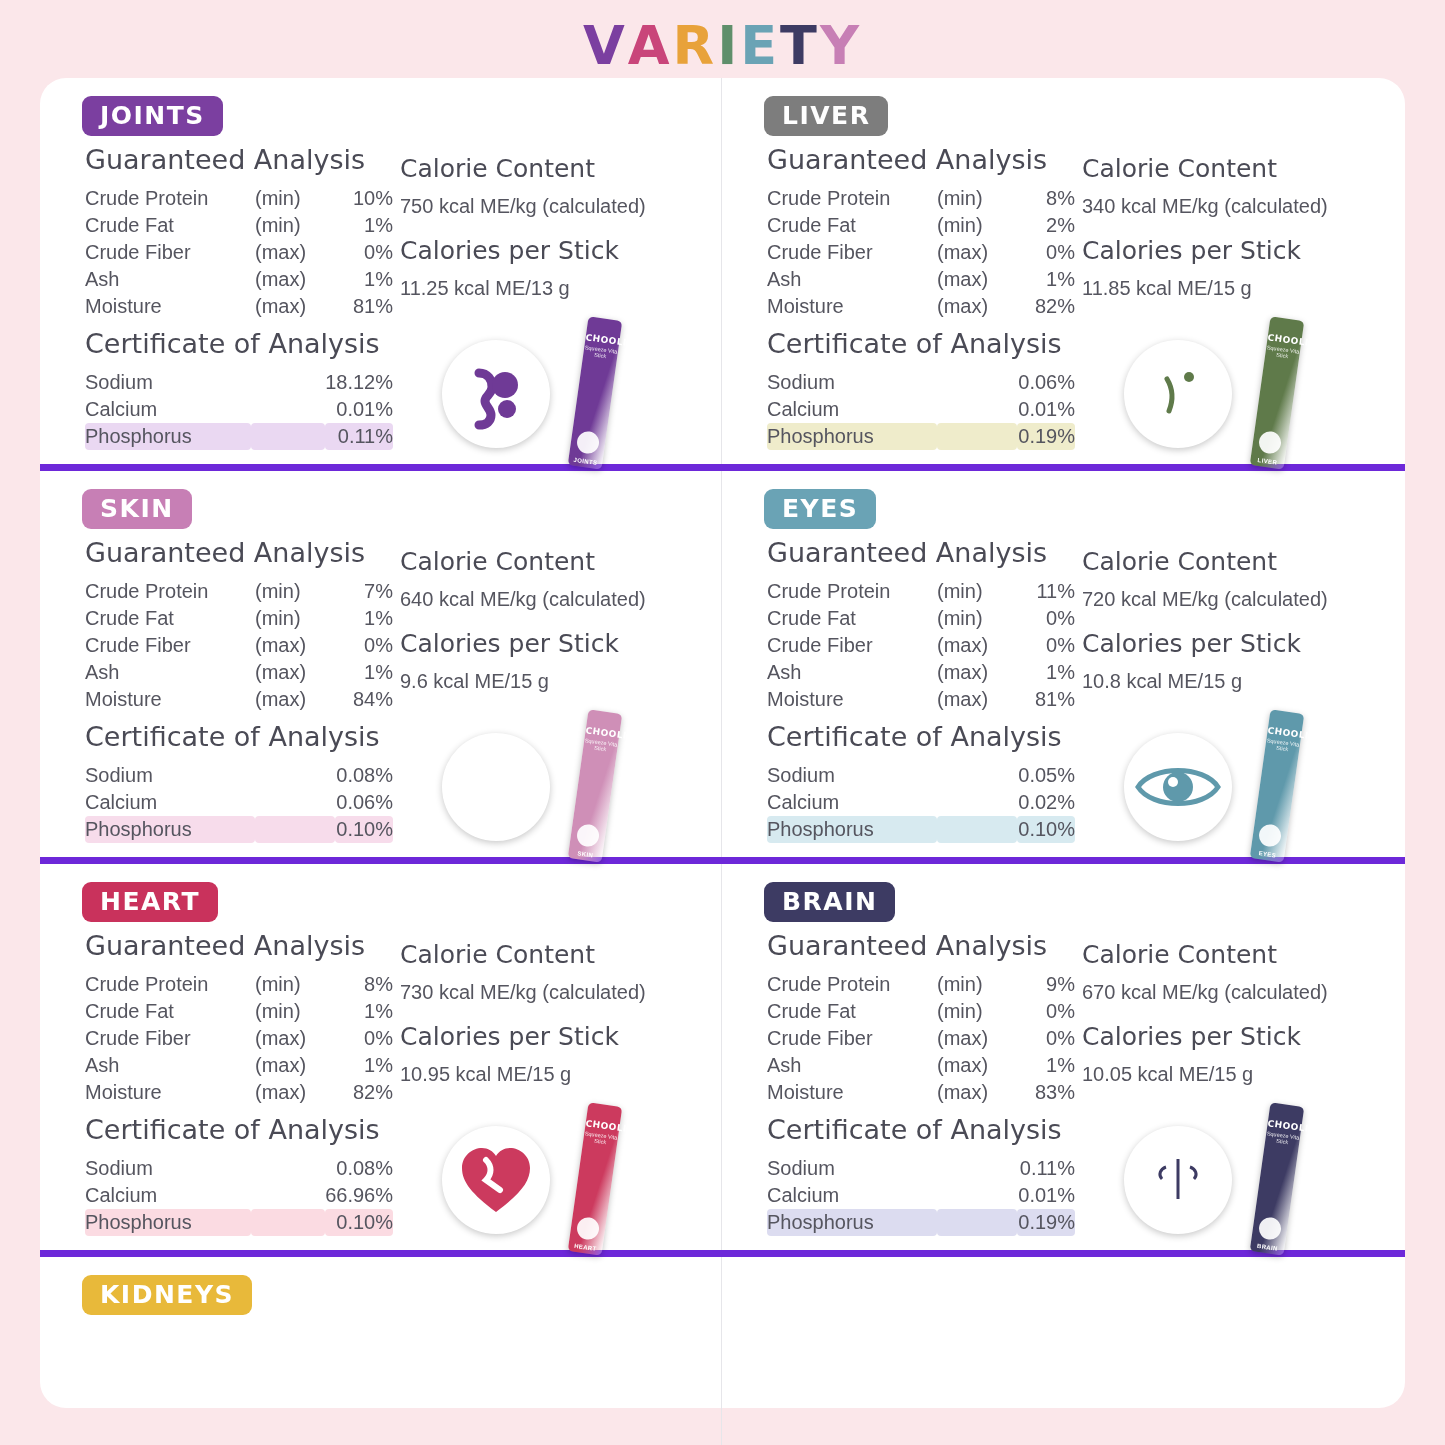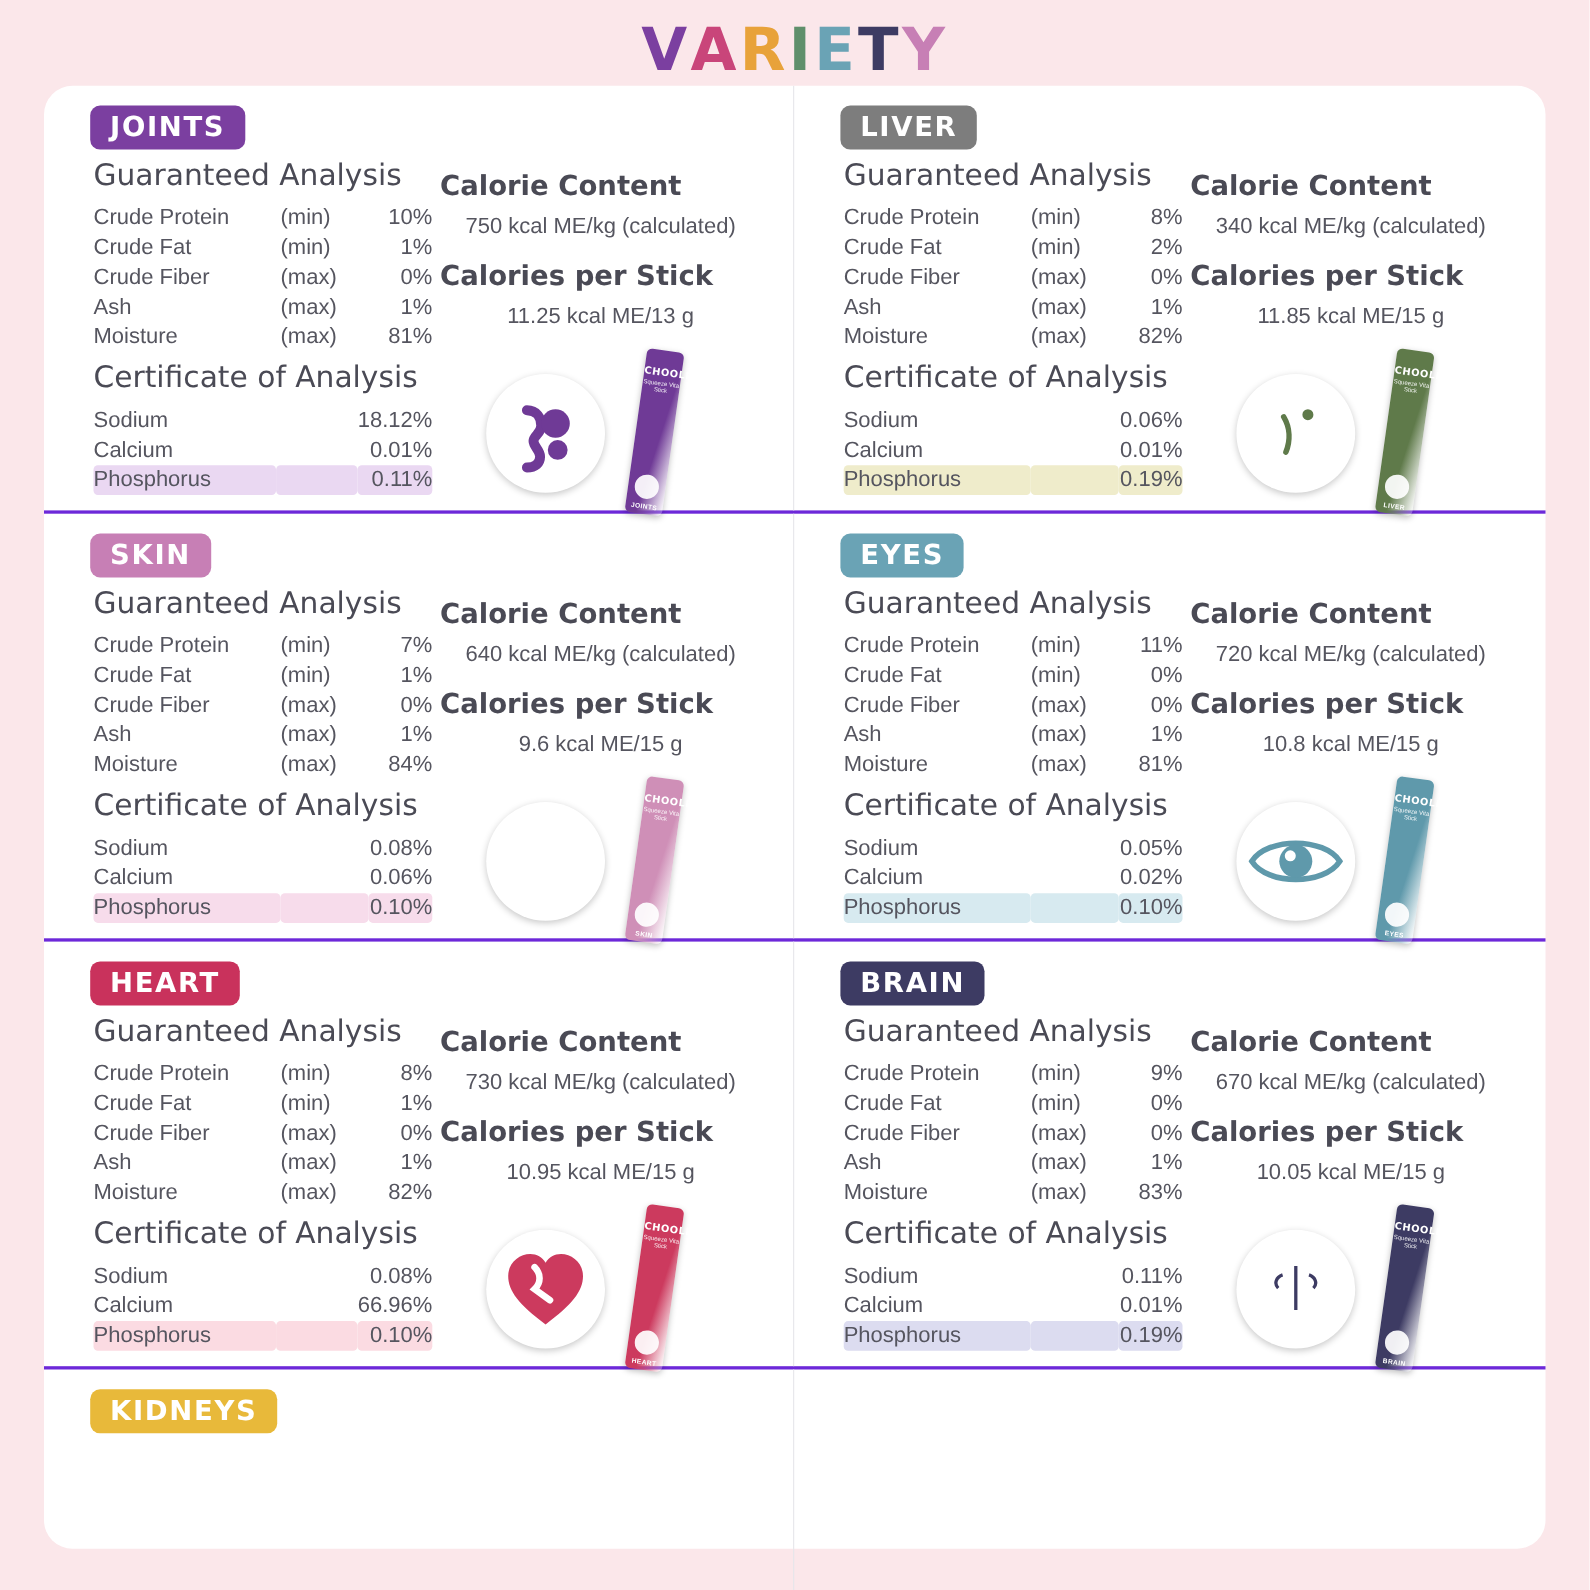--- a/index.html
+++ b/index.html
@@ -13,47 +13,47 @@
     position:absolute;left:40px;top:78px;width:1365px;height:1330px;
     background:#ffffff;border-radius:26px;
   }
   .title{
     position:absolute;left:0;top:14px;width:1445px;text-align:center;
     font-size:54px;font-weight:bold;letter-spacing:3px;
     font-family:"DejaVu Sans", sans-serif;
   }
   .title span{display:inline-block;}
   .grid{position:absolute;left:0;top:0;width:1365px;}
-  .row{display:flex;border-bottom:3px solid #6d28d9;}
+  .row{display:flex;border-bottom:7px solid #6d28d9;}
   .row:last-child{border-bottom:none;}
   .cell{width:682px;padding:18px 0 14px 0;position:relative;box-sizing:border-box;}
   .cell.left{border-right:1px solid #e6e6ea;}
   .cell-inner{display:flex;}
   .col-a{width:352px;padding-left:42px;box-sizing:border-box;}
   .col-b{width:300px;padding-left:8px;box-sizing:border-box;position:relative;}
   .badge{
     display:inline-block;color:#fff;font-weight:bold;font-size:25px;
     letter-spacing:1.5px;padding:5px 18px 6px 18px;border-radius:9px;
     font-family:"DejaVu Sans", sans-serif;
   }
   .h2{
     font-size:27px;font-weight:normal;color:#4a4a55;margin:8px 0 10px 3px;
     font-family:"DejaVu Sans", sans-serif;
   }
   .h3{
-    font-size:25px;font-weight:bold;color:#4a4a55;margin:0 0 8px 0;
+    font-size:25px;font-weight:normal;color:#4a4a55;margin:0 0 8px 0;
     font-family:"DejaVu Sans", sans-serif;
   }
   table{border-collapse:collapse;width:308px;margin-left:3px;}
   table td{font-size:20px;color:#55555f;padding:2px 0;}
   td.nm{width:170px;}
   td.qual{width:80px;}
   td.val{text-align:right;width:58px;}
   tr.hl td{border-radius:4px;}
-  .ktext{font-size:20px;color:#55555f;margin:12px 0 18px 0;text-align:center;}
+  .ktext{font-size:20px;color:#55555f;margin:12px 0 18px 0;}
   .art{position:relative;height:0;}
   .circle{
     position:absolute;width:108px;height:108px;border-radius:50%;
     background:#fff;box-shadow:0 2px 7px rgba(0,0,0,.22);
     display:flex;align-items:center;justify-content:center;
   }
   .stick{
     position:absolute;width:34px;height:150px;border-radius:5px;
     box-shadow:0 2px 6px rgba(0,0,0,.25);
     transform:rotate(8deg);

